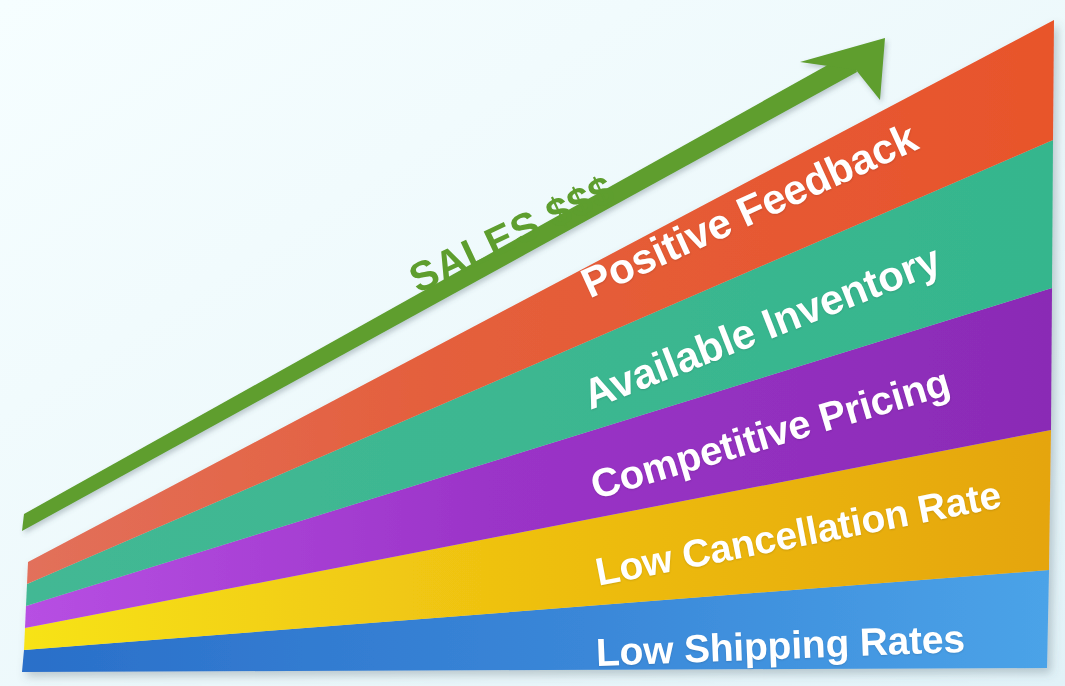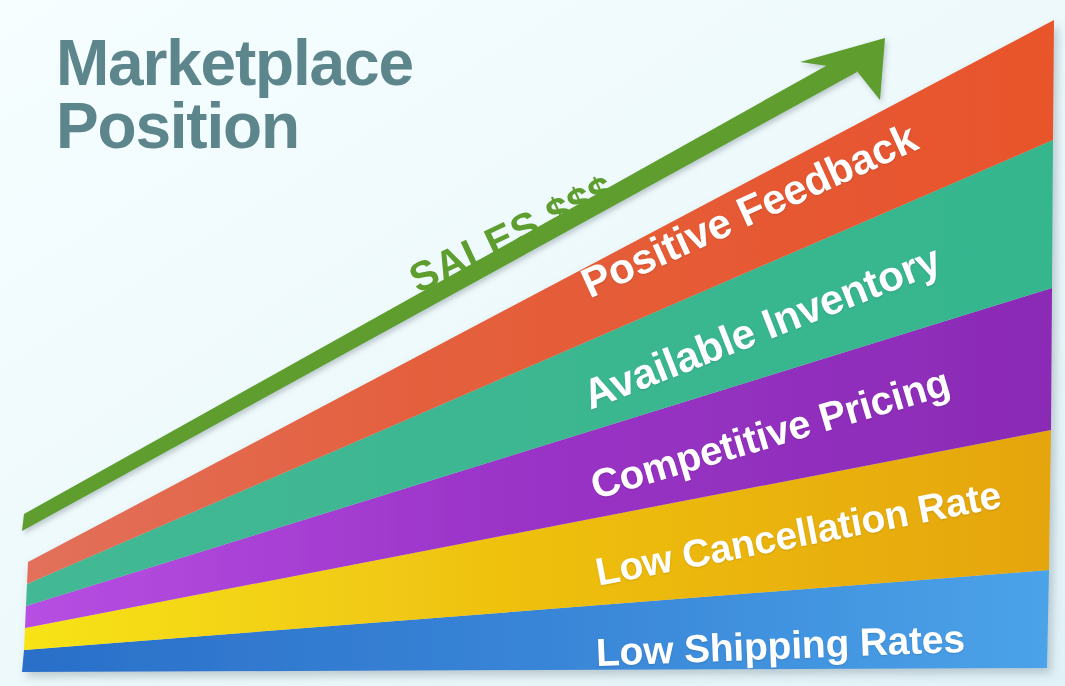--- a/index.html
+++ b/index.html
@@ -119,22 +119,20 @@
 
       <polygon points="27,584 1053,140 1054,20 28,562" fill="url(#g-red)"></polygon>
     </g>
 
     <g filter="url(#tinyshadow)">
       <polygon fill="#5e9e2e" points="22,531 24,514 851,52 857,72"></polygon>
       <polygon fill="#5e9e2e" points="885,38 880,100 856,70 800,62"></polygon>
     </g>
   </svg>
 
-  <div id="title">Marketplace
-Position</div>
 
   <div id="sales-label">SALES $$$</div>
 
   <div class="band-label" style="left:584px; top:262px; font-size:42px; transform: rotate(-24.5deg);">Positive Feedback</div>
 
   <div class="band-label" style="left:585px; top:373px; font-size:42px; transform: rotate(-21.5deg);">Available Inventory</div>
 
   <div class="band-label" style="left:592px; top:464px; font-size:40px; transform: rotate(-16.5deg);">Competitive Pricing</div>
 
   <div class="band-label" style="left:596px; top:551px; font-size:39px; transform: rotate(-11deg);">Low Cancellation Rate</div>

